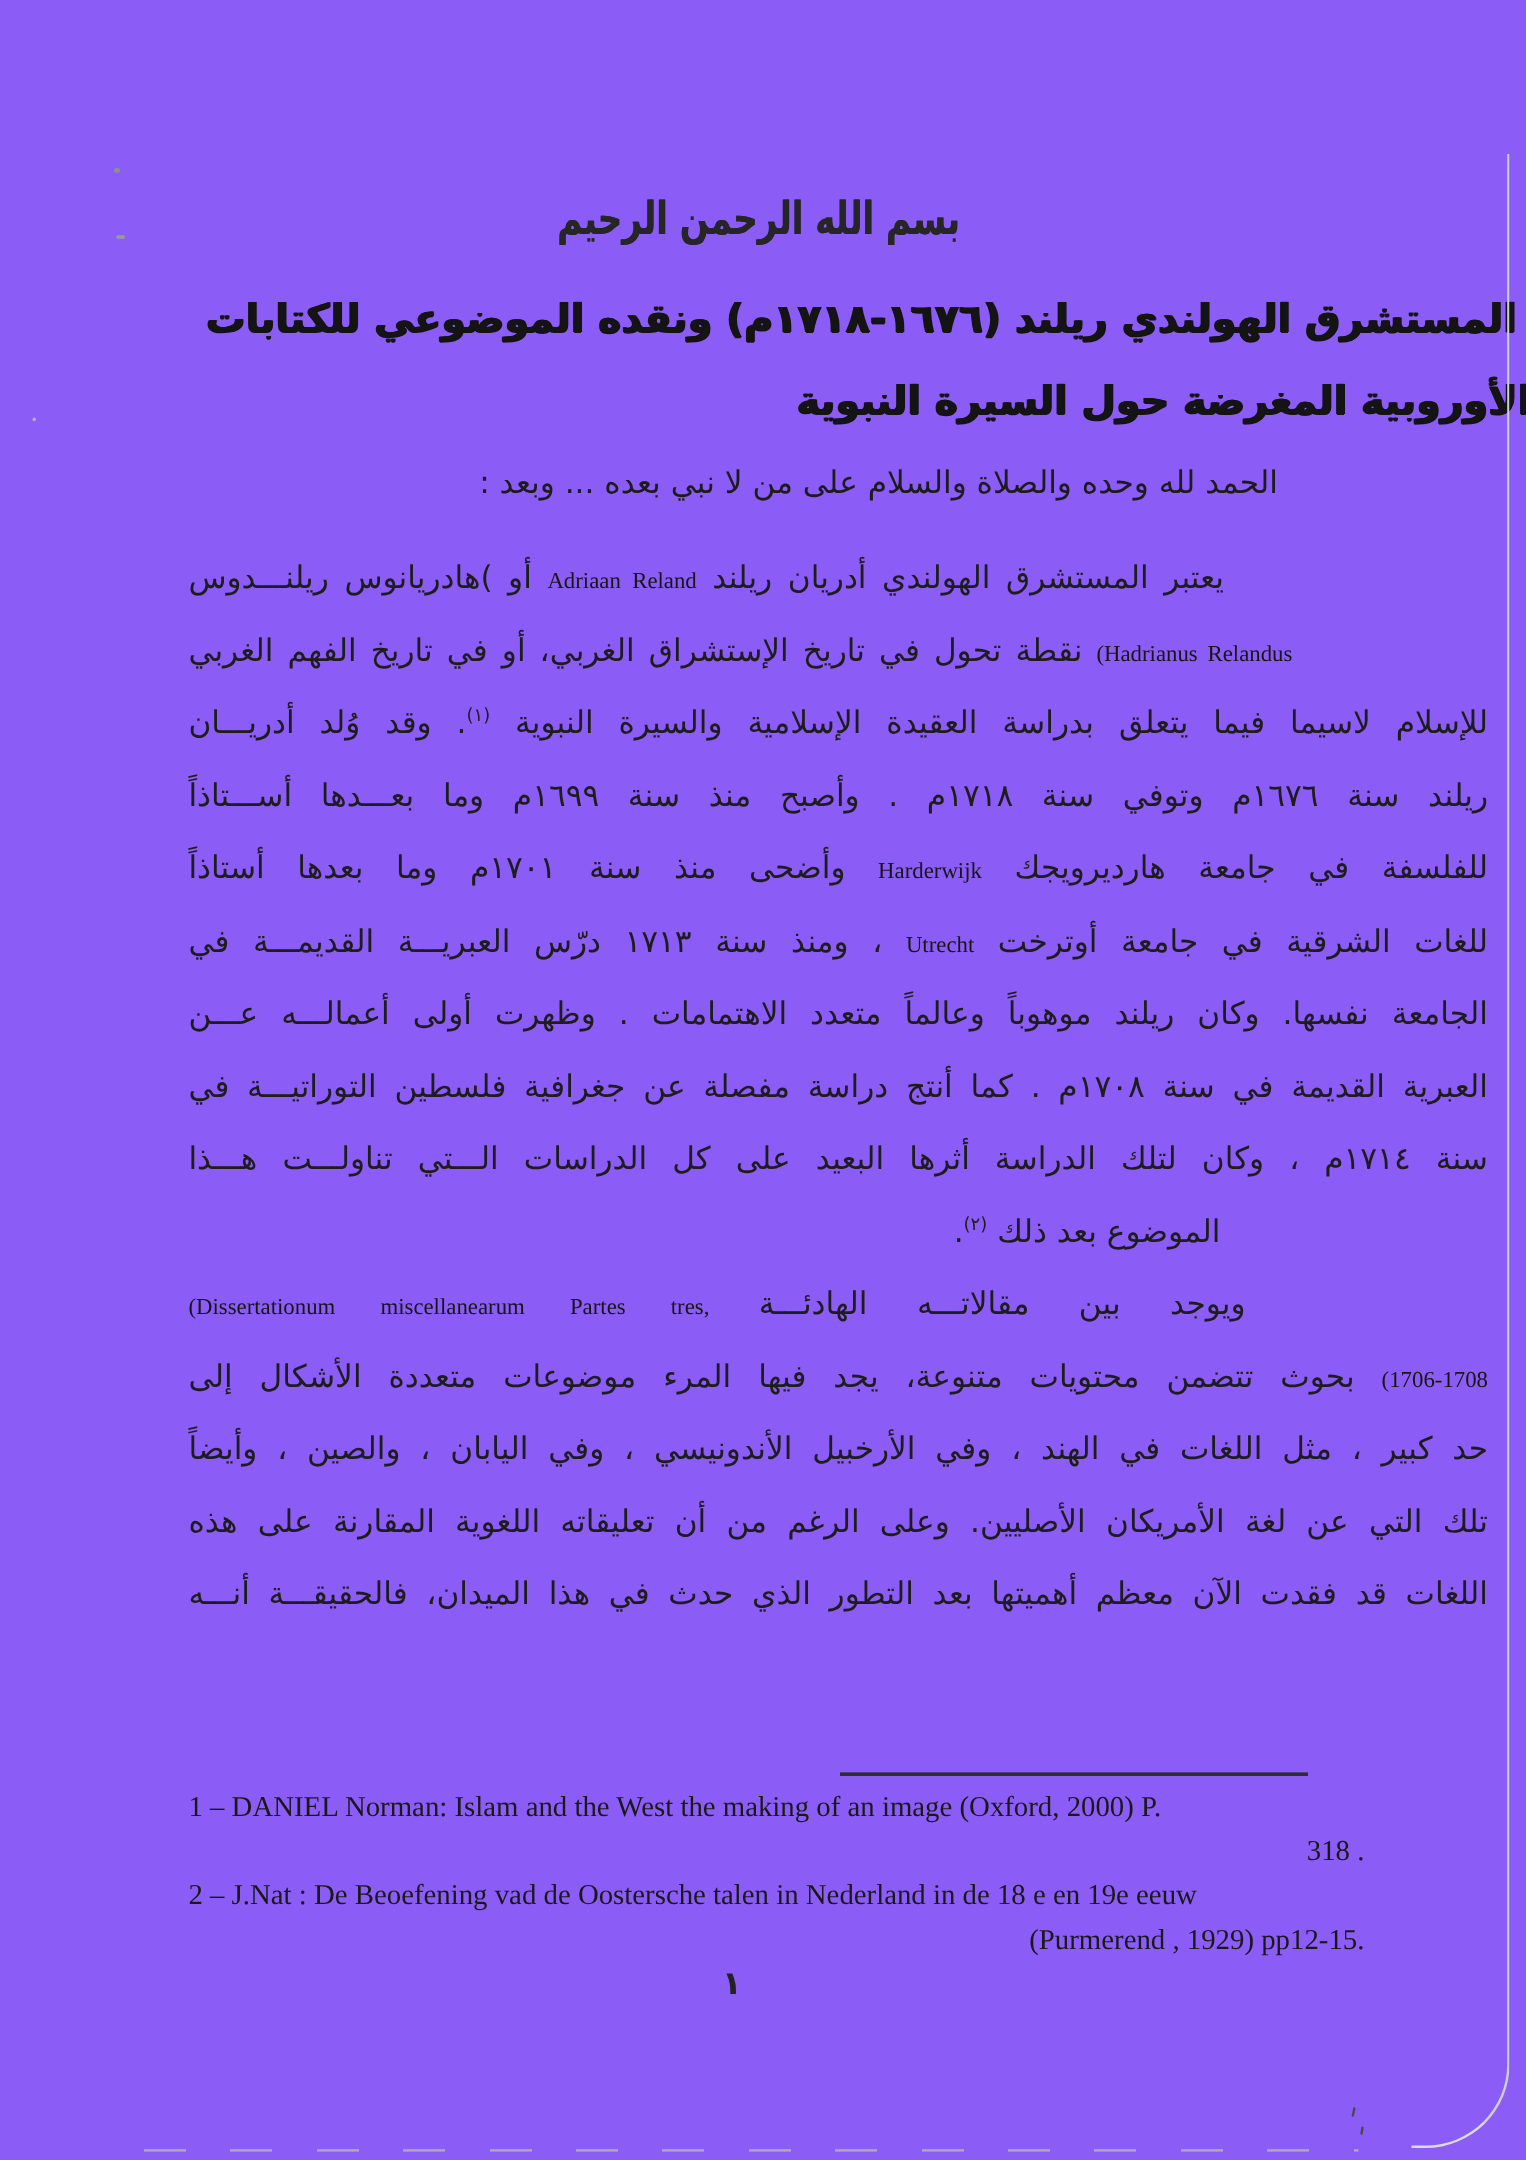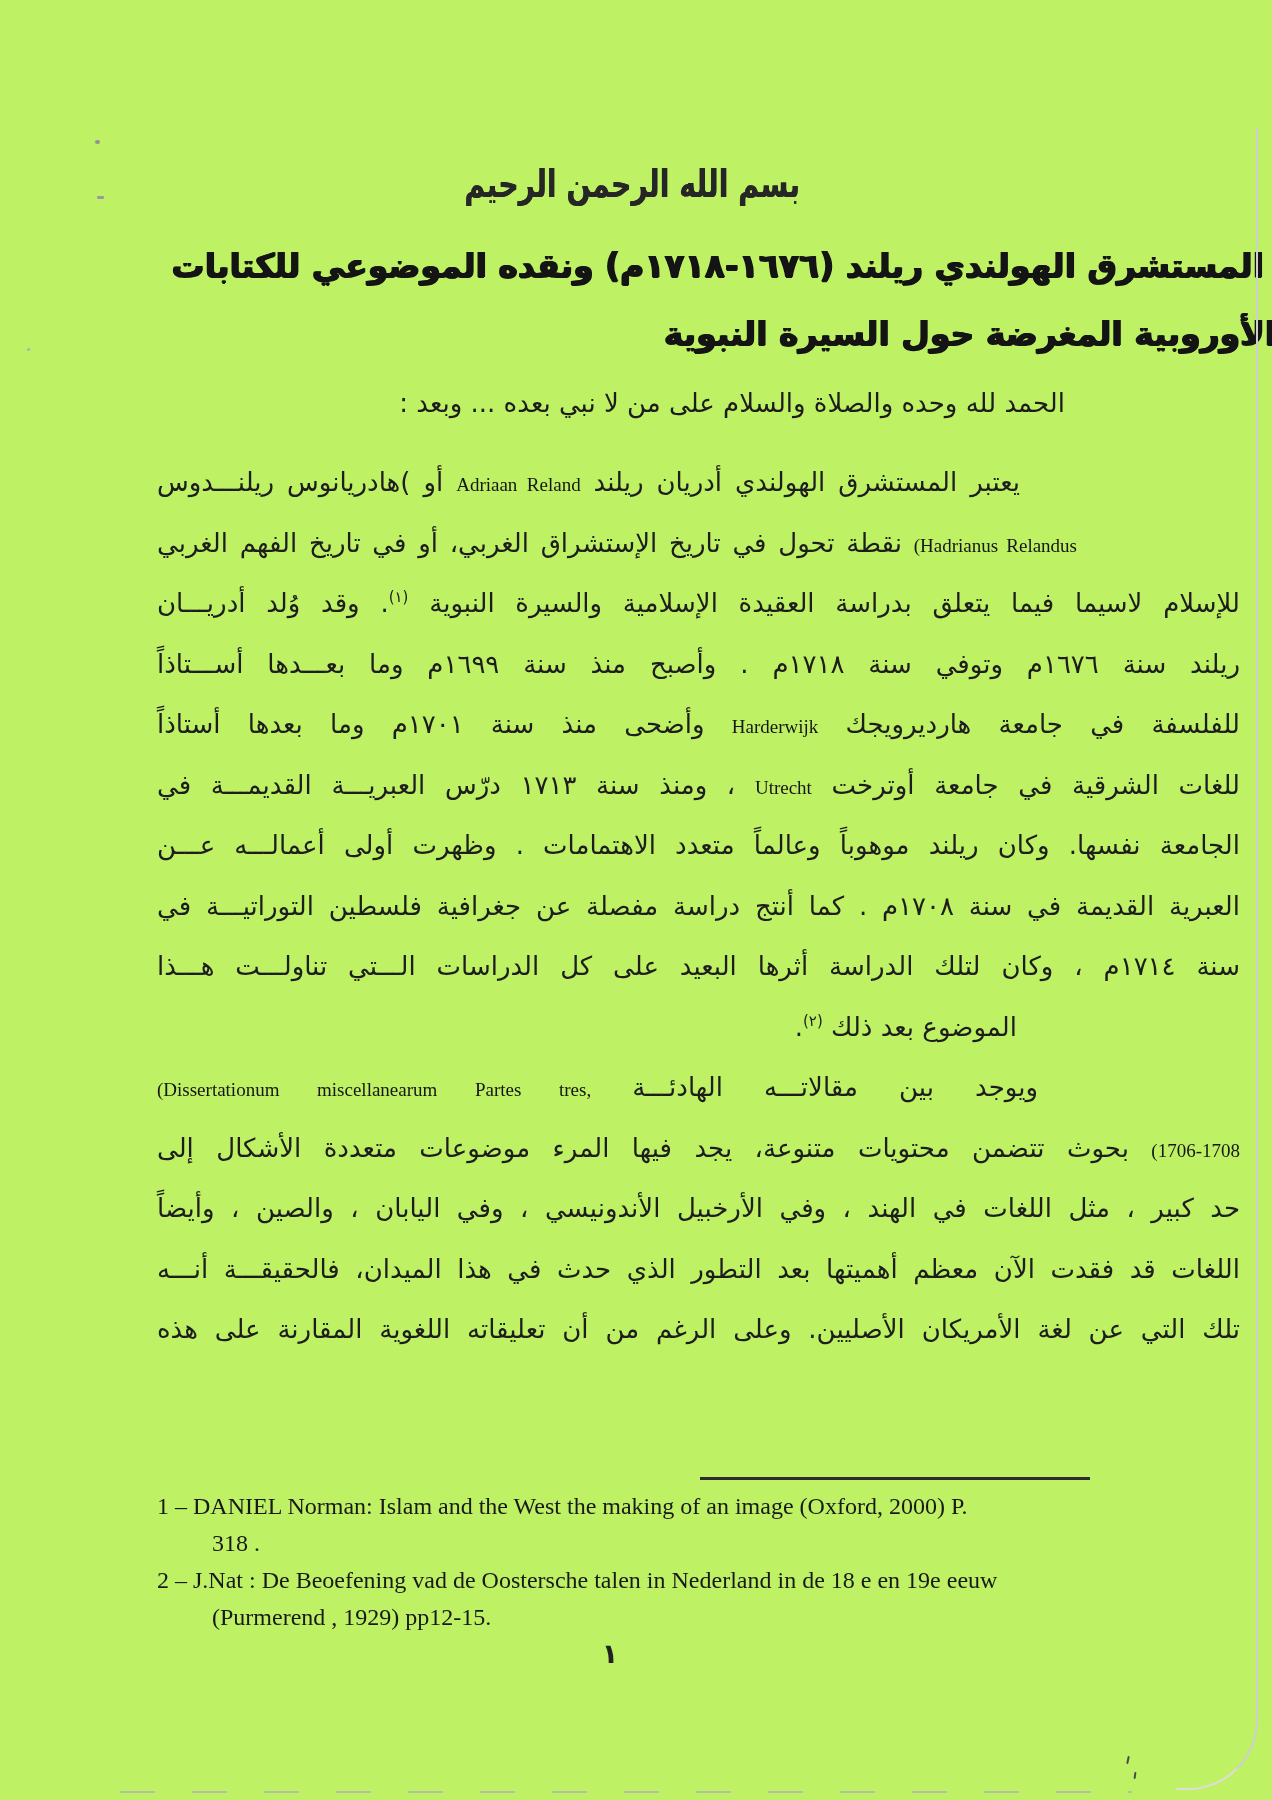--- a/index.html
+++ b/index.html
@@ -1,18 +1,18 @@
 <!DOCTYPE html>
 <html><head>
 <meta charset="utf-8">
 <style>
   html, body { margin:0; padding:0; background:#e8e8e8; }
   .page {
     position:relative; width:1272px; height:1800px;
-    background:#bef264; overflow:hidden;
+    background:#8b5cf6; overflow:hidden;
     font-family:"DejaVu Sans", sans-serif; color:#1f1f1f;
   }
   
   .bismillah {
     position:absolute; top:168px; left:0; width:1264px; text-align:center;
     font-size:27px; font-weight:bold; color:#262626;
     transform:scale(1.05,1.4); letter-spacing:-1px;
     text-shadow:0.4px 0 0 #262626;
   }
   .title { position:absolute; left:0; width:1264px; text-align:right;
@@ -37,21 +37,21 @@
   .ind163 { padding-right:163px; }
   .ind202 { padding-right:202px; }
   .short  { padding-right:223px; text-align:right; text-align-last:right; }
   
   .foot-rule { position:absolute; top:1477px; left:700px; width:390px;
     border-top:3px solid #2d2d2d; }
   .footnotes {
     position:absolute; top:1488px; left:157px; width:980px; direction:ltr;
     font-family:"Liberation Serif", serif; font-size:24px; line-height:37px; color:#191919;
   }
-  .fn-cont { margin-left:55px; }
+  .fn-cont { margin-left:55px;text-align:right; }
   
   .pagenum { position:absolute; top:1638px; left:0; width:1220px; text-align:center;
     font-size:27px; font-weight:bold; color:#222; }
   
   .page-edge { position:absolute; left:1176px; top:128px; width:80px; height:1660px;
     border-right:2px solid #cfcfcf; border-bottom:2px solid #dcdcdc;
     border-bottom-right-radius:70px; }
   .bottom-dashes { position:absolute; top:1791px; left:120px; right:140px; height:2px;
     background:repeating-linear-gradient(90deg,#b5b5b5 0 35px, transparent 35px 72px);
     opacity:.85; }
@@ -82,22 +82,22 @@
     <div class="bl"><span>ريلند سنة ١٦٧٦م وتوفي سنة ١٧١٨م . وأصبح منذ سنة ١٦٩٩م وما بعـــدها أســـتاذاً</span></div>
     <div class="bl"><span>للفلسفة في جامعة هارديرويجك </span><span class="lt" dir="ltr">Harderwijk</span><span> وأضحى منذ سنة ١٧٠١م وما بعدها أستاذاً</span></div>
     <div class="bl"><span>للغات الشرقية في جامعة أوترخت </span><span class="lt" dir="ltr">Utrecht</span><span> ، ومنذ سنة ١٧١٣ درّس العبريـــة القديمـــة في</span></div>
     <div class="bl"><span>الجامعة نفسها. وكان ريلند موهوباً وعالماً متعدد الاهتمامات . وظهرت أولى أعمالـــه عـــن</span></div>
     <div class="bl"><span>العبرية القديمة في سنة ١٧٠٨م . كما أنتج دراسة مفصلة عن جغرافية فلسطين التوراتيـــة في</span></div>
     <div class="bl"><span>سنة ١٧١٤م ، وكان لتلك الدراسة أثرها البعيد على كل الدراسات الـــتي تناولـــت هـــذا</span></div>
     <div class="bl short"><span>الموضوع بعد ذلك </span><sup>(٢)</sup><span>.</span></div>
     <div class="bl ind202"><span>ويوجد بين مقالاتـــه الهادئـــة </span><span class="lt" dir="ltr">(Dissertationum miscellanearum Partes tres,</span></div>
     <div class="bl"><span class="lt" dir="ltr">(1706-1708</span><span> بحوث تتضمن محتويات متنوعة، يجد فيها المرء موضوعات متعددة الأشكال إلى</span></div>
     <div class="bl"><span>حد كبير ، مثل اللغات في الهند ، وفي الأرخبيل الأندونيسي ، وفي اليابان ، والصين ، وأيضاً</span></div>
+    <div class="bl"><span>تلك التي عن لغة الأمريكان الأصليين. وعلى الرغم من أن تعليقاته اللغوية المقارنة على هذه</span></div>
     <div class="bl"><span>اللغات قد فقدت الآن معظم أهميتها بعد التطور الذي حدث في هذا الميدان، فالحقيقـــة أنـــه</span></div>
-    <div class="bl"><span>تلك التي عن لغة الأمريكان الأصليين. وعلى الرغم من أن تعليقاته اللغوية المقارنة على هذه</span></div>
   </div>
 
   <div class="foot-rule"></div>
 
   <div class="footnotes">
     <div>
       <span>1 –</span>
       <span>DANIEL Norman: Islam and the West the making of an image (Oxford, 2000) P.</span>
       <div class="fn-cont">318 .</div>
     </div>

